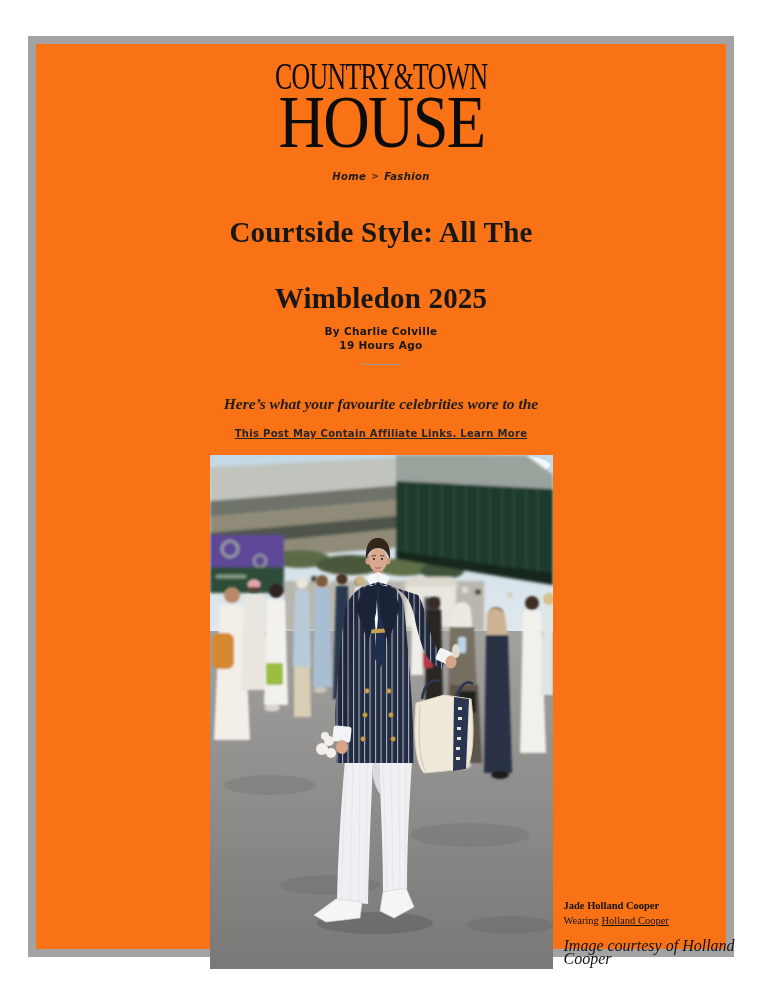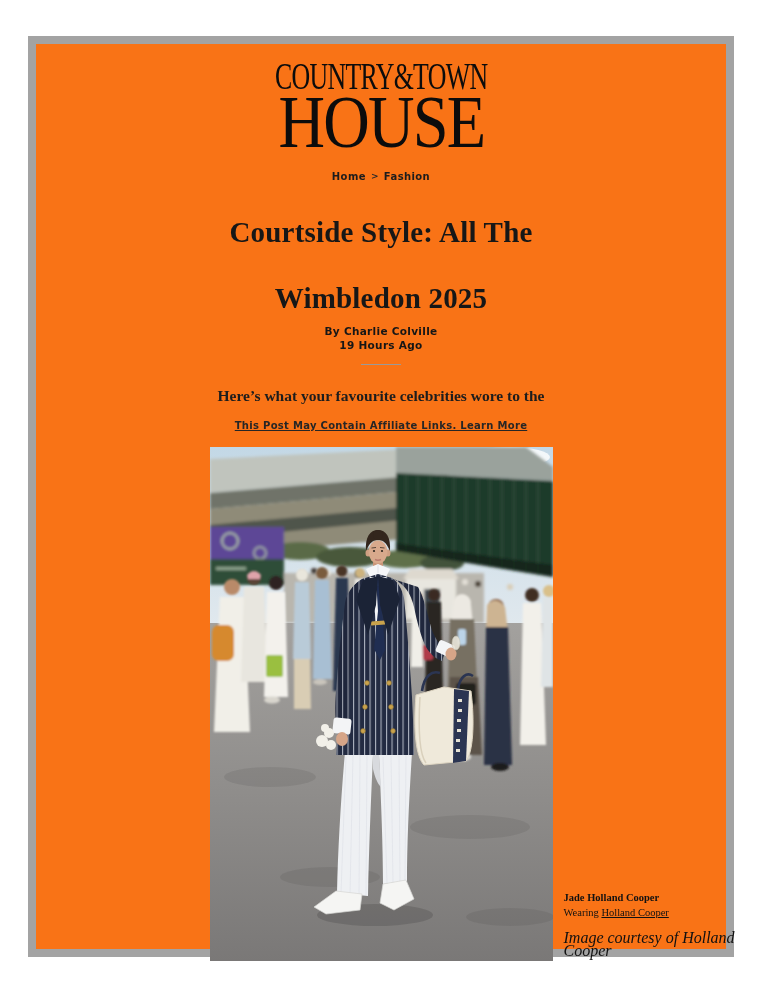--- a/index.html
+++ b/index.html
@@ -25,21 +25,21 @@
     display:inline-block; font-family:"Liberation Serif", serif;
     font-size:74px; line-height:0.82; letter-spacing:-2px; color:#0c0c0c;
     transform:scaleX(0.87); transform-origin:center top; white-space:nowrap; font-weight:400;
     margin-top:-3px;
   }
 
   
   .breadcrumb {
     margin-top:18px; font-family:"DejaVu Sans", sans-serif;
     font-size:10px; font-weight:700; letter-spacing:0.4px; color:#1c1c1c;
-    display:flex; justify-content:center; align-items:center; gap:5px;
+    display:flex; justify-content:center; align-items:center; gap:5px;font-style:italic;
   }
   .breadcrumb a { color:#1c1c1c; text-decoration:none; cursor:pointer; }
   .breadcrumb .sep { font-size:9px; color:#2a2a2a; }
 
   
   h1.title {
     margin:9px auto 0; font-family:"Liberation Serif", serif;
     font-weight:700; font-size:29px; line-height:32px; color:#171717; letter-spacing:0.2px;
   }
   h1.title span { display:block;margin-top:34px; }
@@ -49,22 +49,22 @@
     margin-top:10px; font-family:"DejaVu Sans", sans-serif;
     font-size:10.5px; line-height:14px; font-weight:700; letter-spacing:0.3px; color:#161616;
   }
 
   .divider {
     width:40px; border:none; border-top:1.5px solid #9a9a9a; margin:12px auto 0;
   }
 
   
   .standfirst {
-    margin-top:20px; font-family:"Liberation Serif", serif;
-    font-weight:700; font-size:15.5px; line-height:21px; color:#1d1d1d;
+    margin-top:28px; font-family:"Liberation Serif", serif;
+    font-style:italic; font-weight:700; font-size:15.5px; line-height:21px; color:#1d1d1d;
   }
   .standfirst span { display:block; }
 
   
   .affiliate {
     display:inline-block; margin-top:14px; font-family:"DejaVu Sans", sans-serif;
     font-size:10px; font-weight:600; letter-spacing:0.3px; color:#262626;
     text-decoration:underline; cursor:pointer;
   }
 

